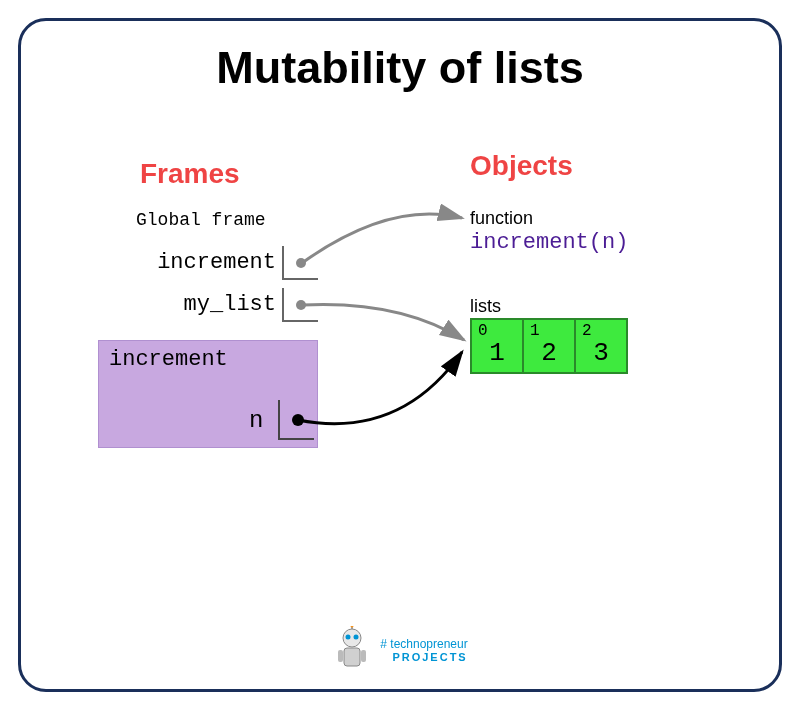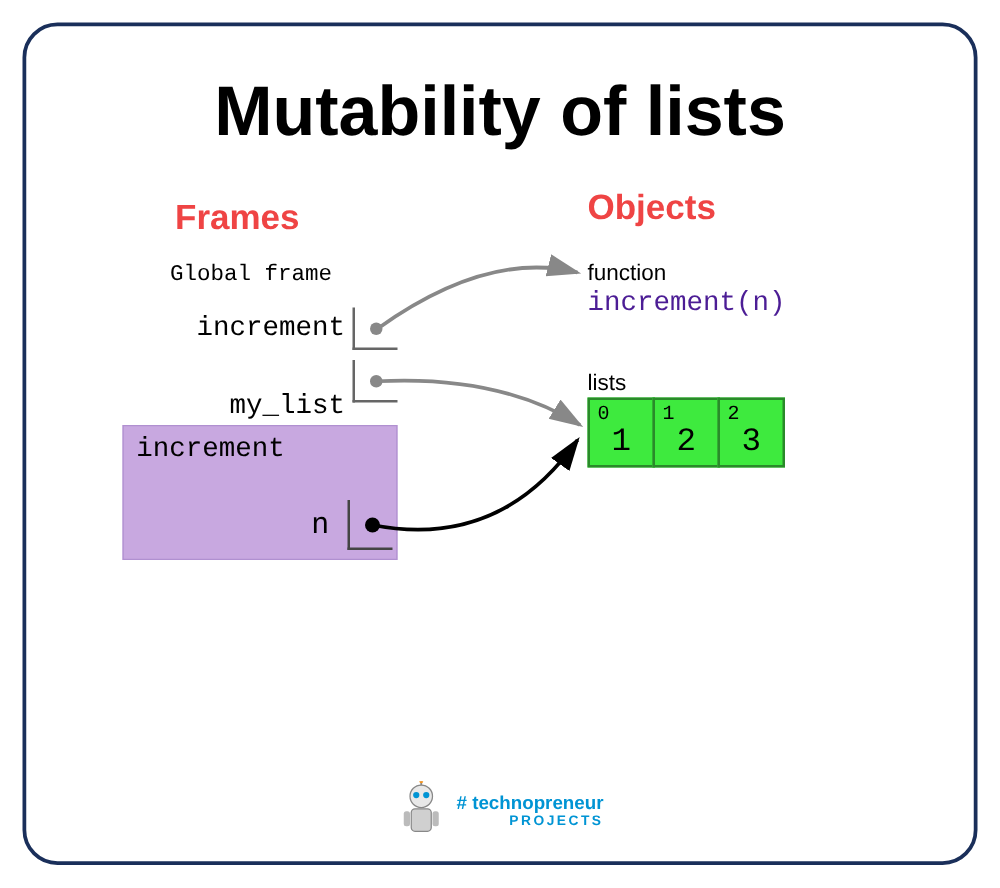--- a/index.html
+++ b/index.html
@@ -19,24 +19,23 @@
     border: 3px solid #1a2f5a;
     border-radius: 28px;
     background: #fff;
   }
   .title {
     position: absolute;
     top: 42px;
     left: 0;
     width: 100%;
     text-align: center;
-    font-size: 56px;
+    font-size: 45px;
     font-weight: 700;
     color: #000;
-    margin-top: 14px;
   }
   .col-header {
     position: absolute;
     font-size: 28px;
     font-weight: 700;
     color: #ef4444;
   }
   .frames-header { top: 158px; left: 140px; }
   .objects-header { top: 150px; left: 470px; }
   .global-frame-label {
@@ -50,21 +49,21 @@
   .var-row {
     position: absolute;
     left: 106px;
     font-family: "Courier New", monospace;
     font-size: 22px;
     color: #000;
     text-align: right;
     width: 170px;
   }
   .var-increment { top: 250px; }
-  .var-mylist { top: 292px; margin-top: 20px; }
+  .var-mylist { top: 292px; }
   .var-box {
     position: absolute;
     width: 36px;
     height: 34px;
     border-left: 2px solid #666;
     border-bottom: 2px solid #666;
   }
   .box-increment { top: 246px; left: 282px; }
   .box-mylist { top: 288px; left: 282px; }
   .dot {
@@ -195,23 +194,23 @@
     align-items: center;
     gap: 8px;
   }
   .robot {
     width: 40px;
     height: 48px;
     position: relative;
   }
   .logo-text { text-align: left; line-height: 1; }
   .logo-tag {
-    font-size: 15px;
+    font-size: 12px;
     color: #0094d4;
-    font-weight: 700;
+    font-weight: 400;
     margin-bottom: 2px;
     text-align: right;
   }
   .logo-line1 {
     font-size: 10px;
     color: #0094d4;
     font-weight: 700;
     display: inline;
   }
   .logo-eng {

